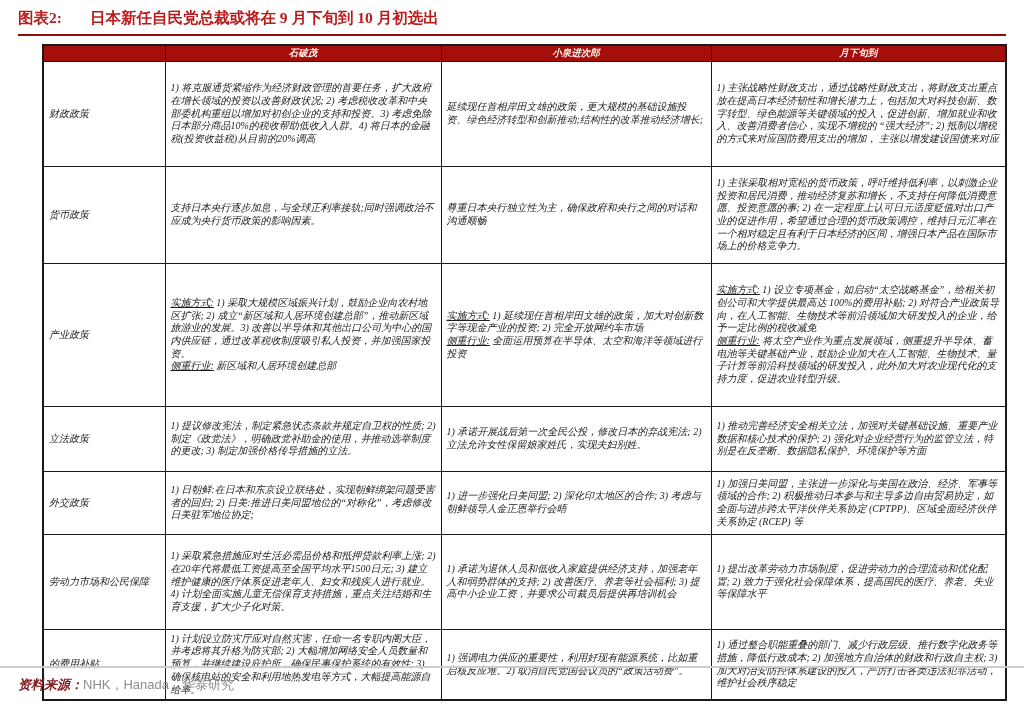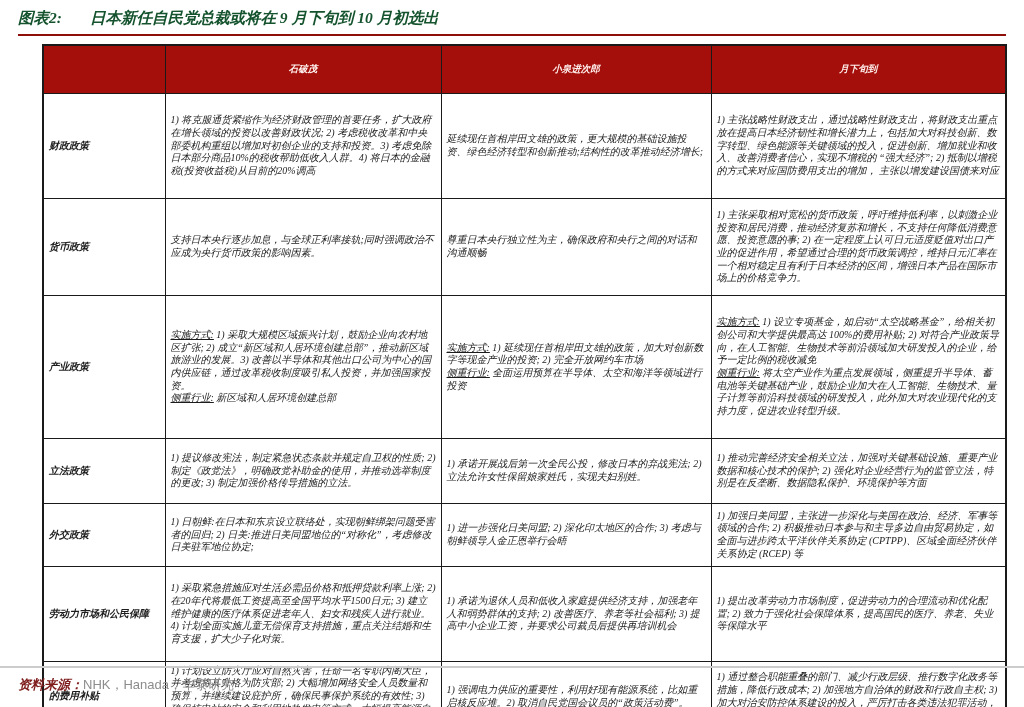--- a/index.html
+++ b/index.html
@@ -1,28 +1,28 @@
 <!DOCTYPE html>
 <html><head>
 <meta charset="utf-8">
 <style>
   html,body{margin:0;padding:0;background:#fff;}
   .page{position:relative;width:1024px;height:707px;background:#ffffff;overflow:hidden;
         font-family:"Liberation Serif","DejaVu Serif",serif;}
-  .title-row{position:absolute;left:18px;top:8px;font-weight:bold;font-size:15.5px;color:#14532d;font-style:italic;}
+  .title-row{position:absolute;left:18px;top:8px;font-weight:bold;font-size:15.5px;color:#b91c1c;}
   .title-label{margin-right:28px;}
   .title-rule{position:absolute;left:18px;top:34px;width:988px;height:2px;background:#8e0e09;}
   table.policy{position:absolute;left:42px;top:44px;width:963px;border-collapse:collapse;
         table-layout:fixed;border:2px solid #1a1a1a;}
   .policy th,.policy td{border:1px solid #1a1a1a;overflow:hidden;}
   .policy thead th{background:#a40f0b;color:#ffefec;height:15px;font-size:9.5px;
-        font-weight:bold;font-style:italic;text-align:center;padding:16px;}
+        font-weight:bold;font-style:italic;text-align:center;padding:0;}
   .policy tbody td{font-size:10px;line-height:1.27;padding:2px 5px;vertical-align:middle;
         color:#1c1c1c;font-style:italic;text-align:left;}
-  td.rowlabel{font-weight:bold;text-align:center;font-size:10.5px;padding:2px 3px;}
+  td.rowlabel{font-weight:normal;text-align:center;font-size:10.5px;padding:2px 3px;}
   tr.h100 td{height:100px;margin-left:39px;} tr.h92 td{height:92px;border-radius:16px;} tr.h138 td{height:138px;}
   tr.h60 td{height:60px;}  tr.h58 td{height:58px;} tr.h90 td{height:90px;}
   tr.h65 td{height:65px;}
   .u{text-decoration:underline;}
   .footer-rule{position:absolute;left:0;top:666px;width:1024px;height:2px;background:#cccccc;}
   .footer{position:absolute;left:18px;top:676px;font-size:13px;
         font-family:"Liberation Sans","DejaVu Sans",sans-serif;}
   .src-label{color:#7f1d1d;font-weight:bold;font-style:italic;}
   .src-text{color:#8c8c8c;text-align:center;}
 </style>

